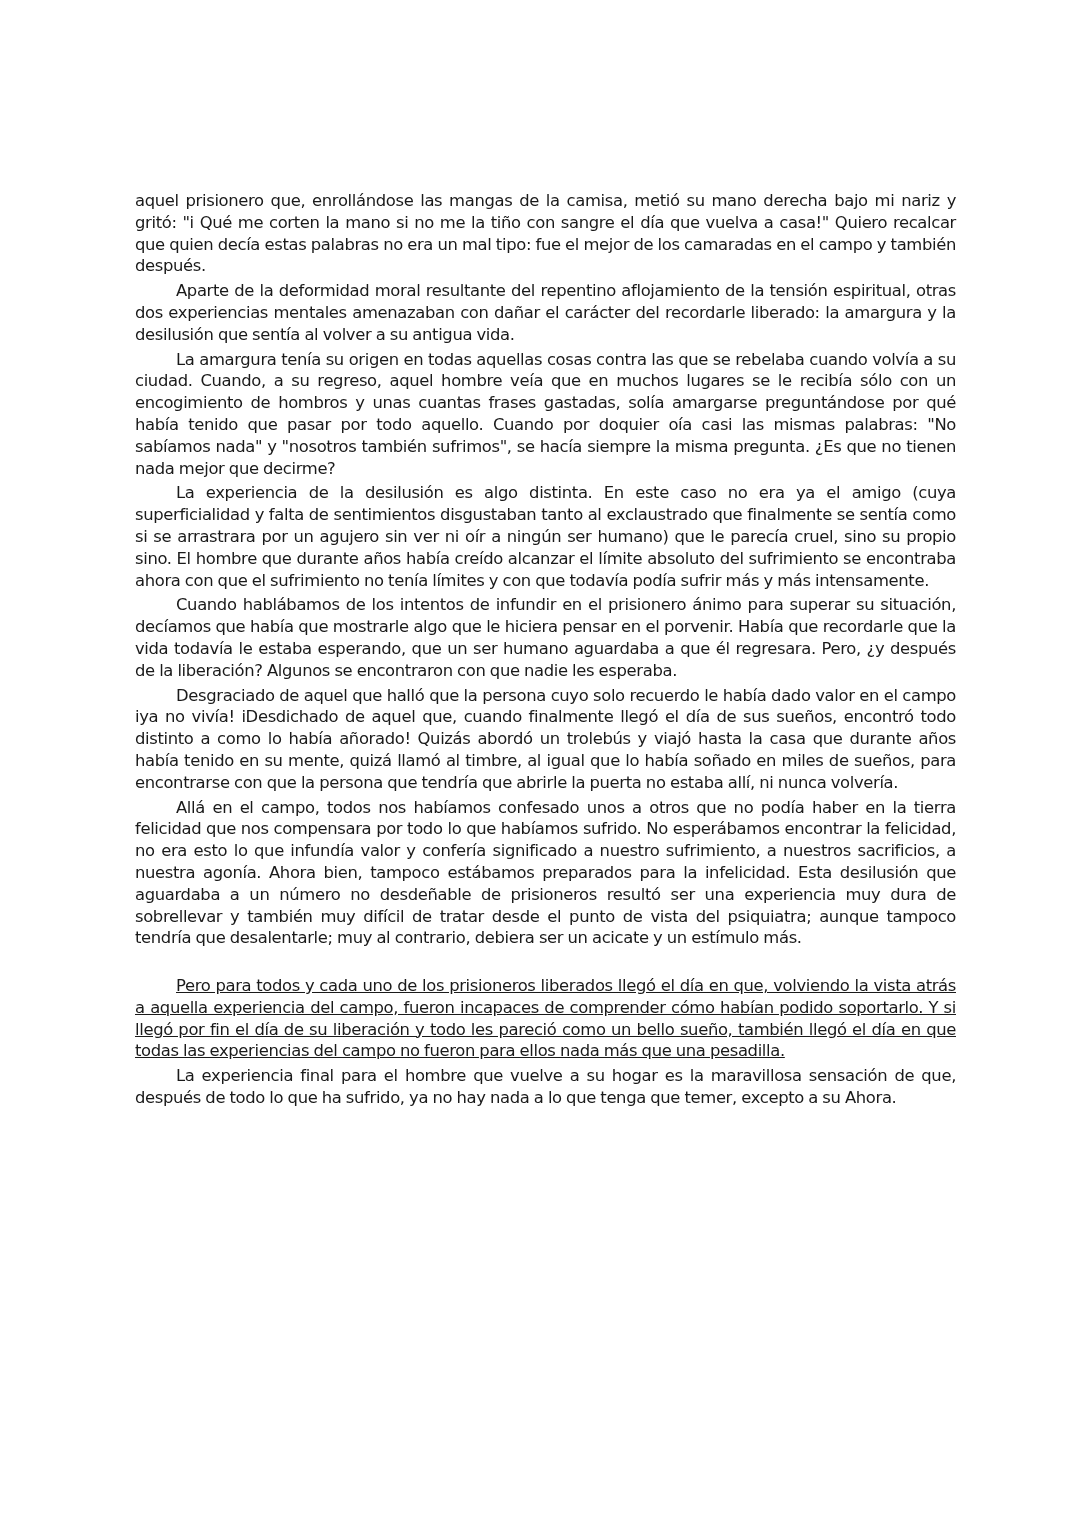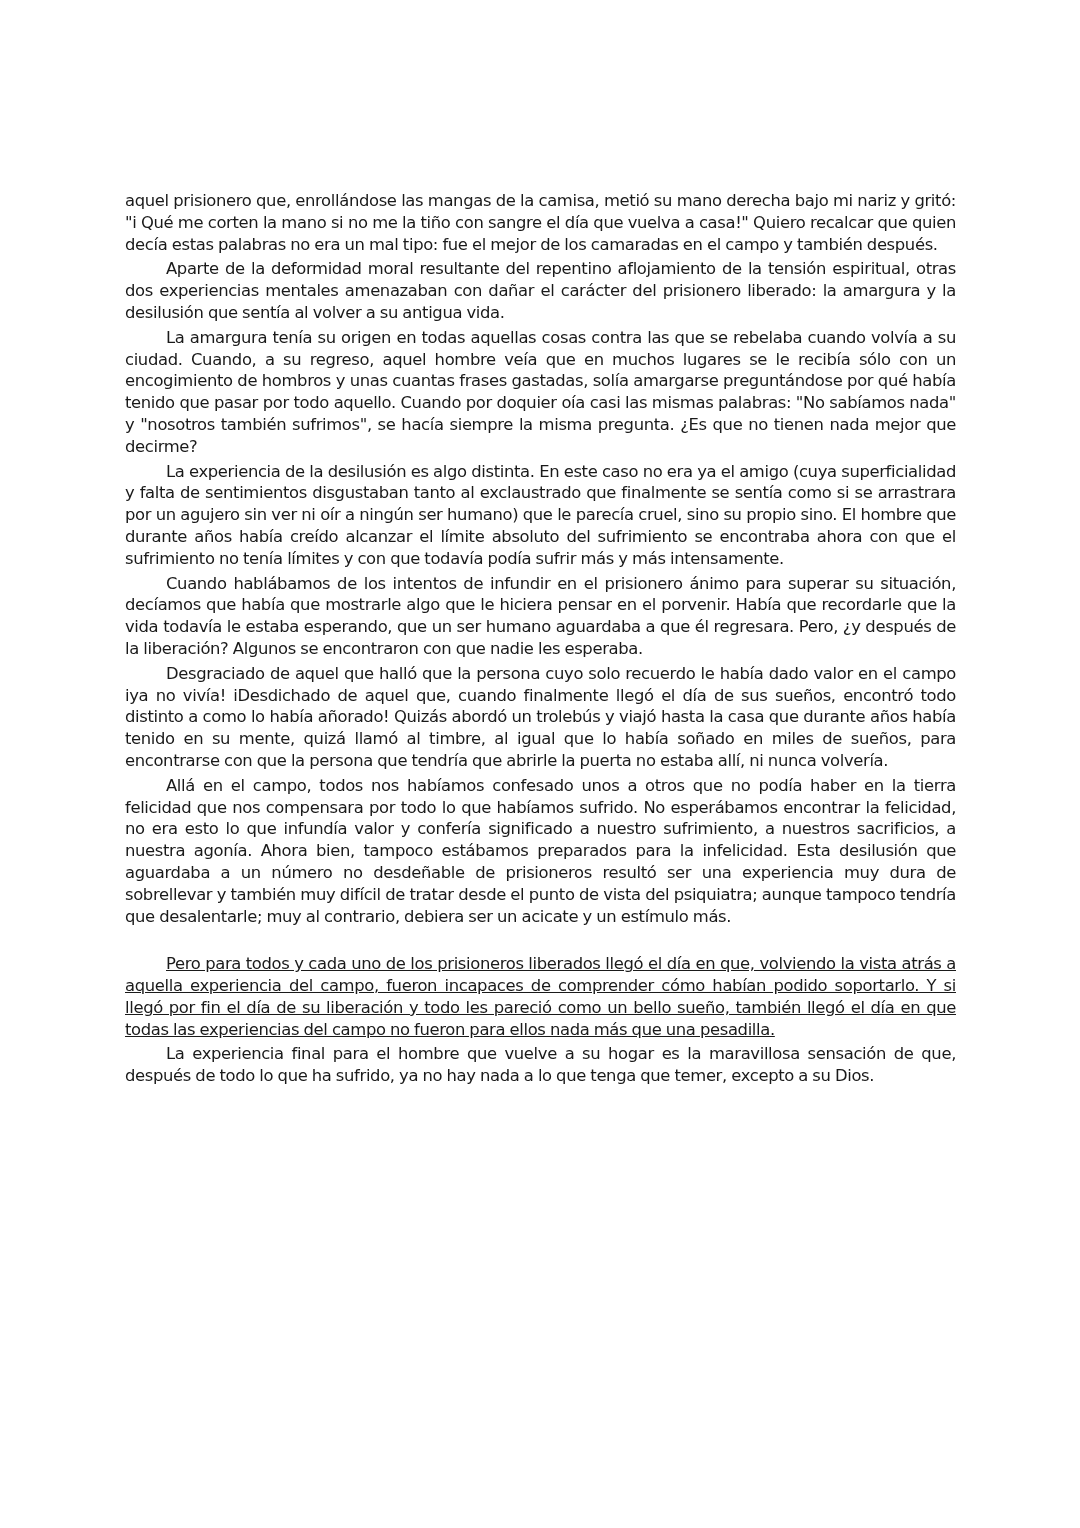--- a/index.html
+++ b/index.html
@@ -10,33 +10,33 @@
     top: 190px;
     width: 831px;
     font-family: "DejaVu Sans", sans-serif;
     font-size: 16.4px;
     line-height: 21.8px;
     color: #1a1a1a;
     letter-spacing: -0.35px;
     word-spacing: -0.5px;
   }
   .para {
-    margin: 0 0 3px 0;
+    margin: 0 0 3px 10px;
     text-align: justify;
     text-indent: 41px;
   }
   .para.noindent { text-indent: 0; }
   .para.gap-before { margin-top: 26px; text-decoration: underline; }
 </style>
 </head>
 <body>
 
 <div class="page">
   <p class="para noindent">aquel prisionero que, enrollándose las mangas de la camisa, metió su mano derecha bajo mi nariz y gritó: "i Qué me corten la mano si no me la tiño con sangre el día que vuelva a casa!" Quiero recalcar que quien decía estas palabras no era un mal tipo: fue el mejor de los camaradas en el campo y también después.</p>
-  <p class="para">Aparte de la deformidad moral resultante del repentino aflojamiento de la tensión espiritual, otras dos experiencias mentales amenazaban con dañar el carácter del prisionero liberado: la amargura y la desilusión que sentía al volver a su antigua vida.</p>
+  <p class="para">Aparte de la deformidad moral resultante del repentino aflojamiento de la tensión espiritual, otras dos experiencias mentales amenazaban con dañar el carácter del recordarle liberado: la amargura y la desilusión que sentía al volver a su antigua vida.</p>
   <p class="para">La amargura tenía su origen en todas aquellas cosas contra las que se rebelaba cuando volvía a su ciudad. Cuando, a su regreso, aquel hombre veía que en muchos lugares se le recibía sólo con un encogimiento de hombros y unas cuantas frases gastadas, solía amargarse preguntándose por qué había tenido que pasar por todo aquello. Cuando por doquier oía casi las mismas palabras: "No sabíamos nada" y "nosotros también sufrimos", se hacía siempre la misma pregunta. ¿Es que no tienen nada mejor que decirme?</p>
   <p class="para">La experiencia de la desilusión es algo distinta. En este caso no era ya el amigo (cuya superficialidad y falta de sentimientos disgustaban tanto al exclaustrado que finalmente se sentía como si se arrastrara por un agujero sin ver ni oír a ningún ser humano) que le parecía cruel, sino su propio sino. El hombre que durante años había creído alcanzar el límite absoluto del sufrimiento se encontraba ahora con que el sufrimiento no tenía límites y con que todavía podía sufrir más y más intensamente.</p>
   <p class="para">Cuando hablábamos de los intentos de infundir en el prisionero ánimo para superar su situación, decíamos que había que mostrarle algo que le hiciera pensar en el porvenir. Había que recordarle que la vida todavía le estaba esperando, que un ser humano aguardaba a que él regresara. Pero, ¿y después de la liberación? Algunos se encontraron con que nadie les esperaba.</p>
   <p class="para">Desgraciado de aquel que halló que la persona cuyo solo recuerdo le había dado valor en el campo iya no vivía! iDesdichado de aquel que, cuando finalmente llegó el día de sus sueños, encontró todo distinto a como lo había añorado! Quizás abordó un trolebús y viajó hasta la casa que durante años había tenido en su mente, quizá llamó al timbre, al igual que lo había soñado en miles de sueños, para encontrarse con que la persona que tendría que abrirle la puerta no estaba allí, ni nunca volvería.</p>
   <p class="para">Allá en el campo, todos nos habíamos confesado unos a otros que no podía haber en la tierra felicidad que nos compensara por todo lo que habíamos sufrido. No esperábamos encontrar la felicidad, no era esto lo que infundía valor y confería significado a nuestro sufrimiento, a nuestros sacrificios, a nuestra agonía. Ahora bien, tampoco estábamos preparados para la infelicidad. Esta desilusión que aguardaba a un número no desdeñable de prisioneros resultó ser una experiencia muy dura de sobrellevar y también muy difícil de tratar desde el punto de vista del psiquiatra; aunque tampoco tendría que desalentarle; muy al contrario, debiera ser un acicate y un estímulo más.</p>
   <p class="para gap-before">Pero para todos y cada uno de los prisioneros liberados llegó el día en que, volviendo la vista atrás a aquella experiencia del campo, fueron incapaces de comprender cómo habían podido soportarlo. Y si llegó por fin el día de su liberación y todo les pareció como un bello sueño, también llegó el día en que todas las experiencias del campo no fueron para ellos nada más que una pesadilla.</p>
-  <p class="para">La experiencia final para el hombre que vuelve a su hogar es la maravillosa sensación de que, después de todo lo que ha sufrido, ya no hay nada a lo que tenga que temer, excepto a su Dios.</p>
+  <p class="para">La experiencia final para el hombre que vuelve a su hogar es la maravillosa sensación de que, después de todo lo que ha sufrido, ya no hay nada a lo que tenga que temer, excepto a su Ahora.</p>
 </div>
 
 </body></html>

